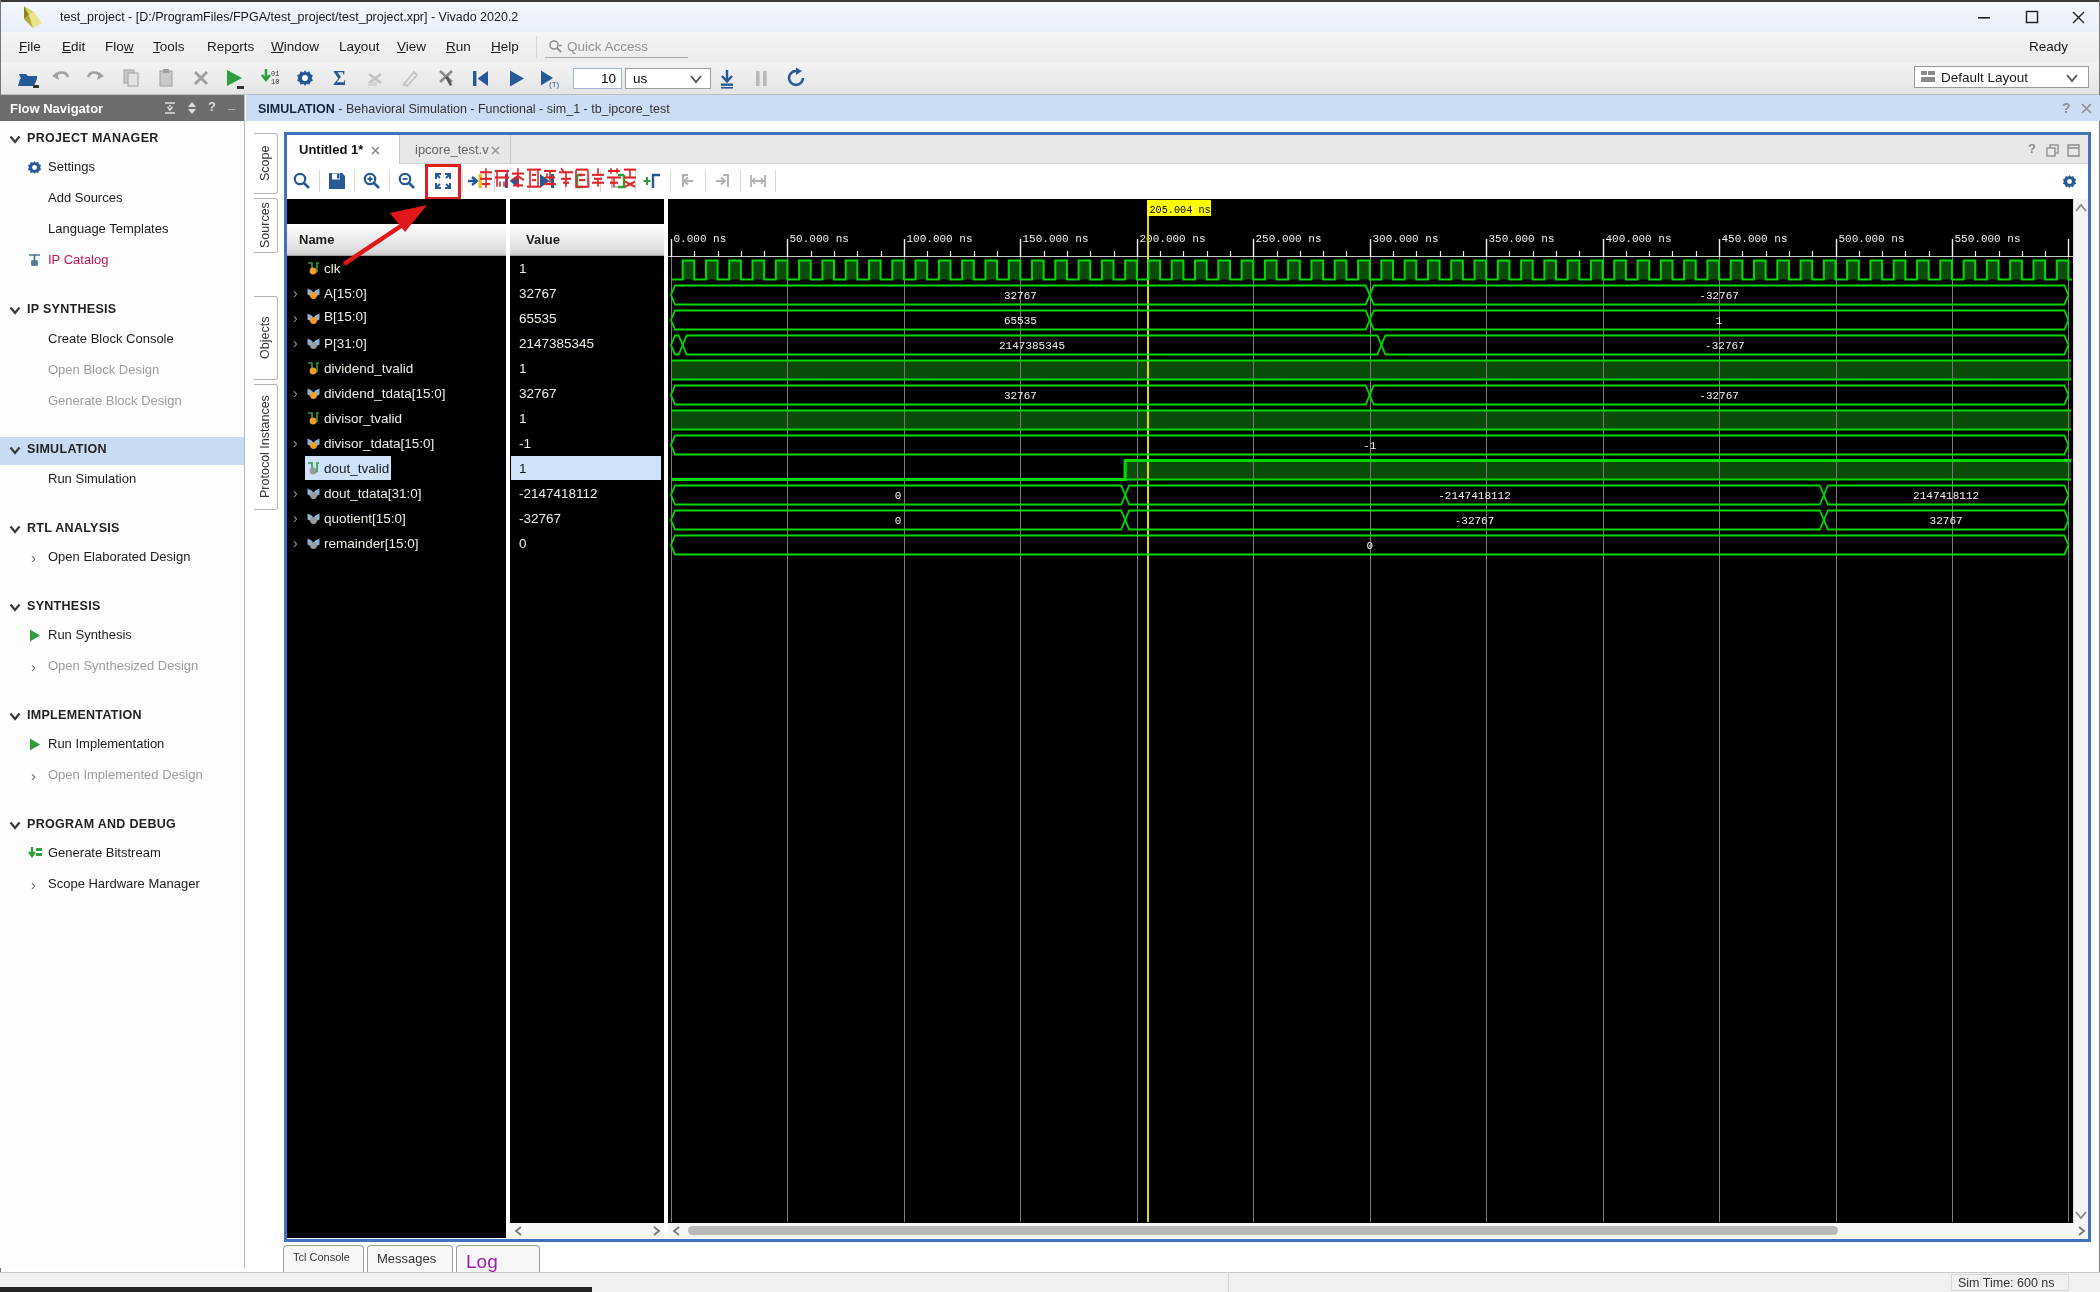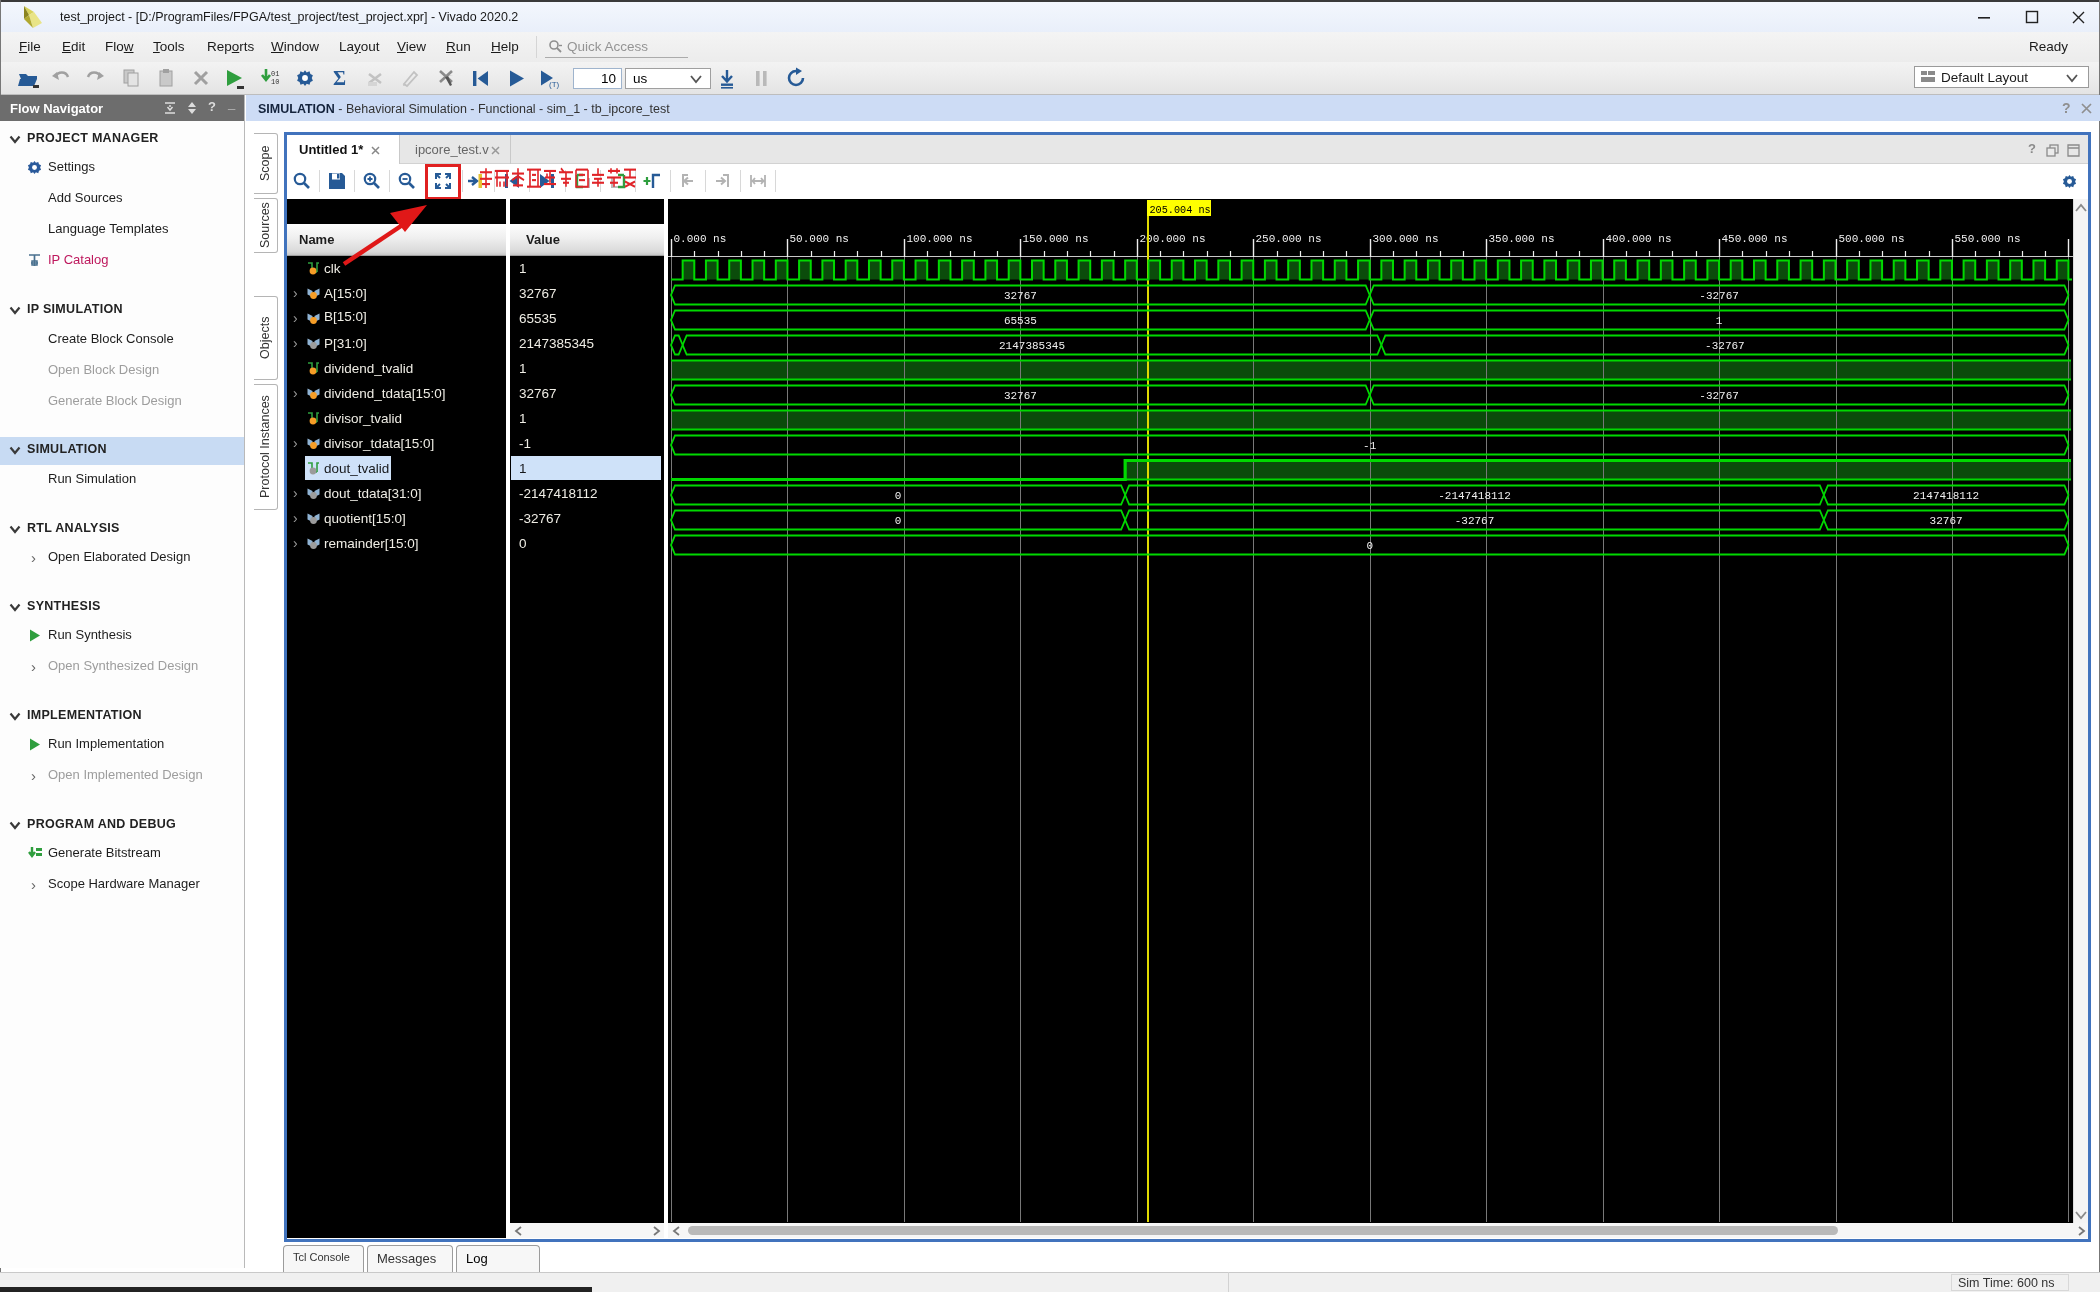--- a/index.html
+++ b/index.html
@@ -182,21 +182,21 @@
     <div class="abs navitem" style="left:48px;top:190px;color:#1d1d1d">Add Sources</div>
     <div class="abs navitem" style="left:48px;top:221px;color:#1d1d1d">Language Templates</div>
     <div class="abs" style="left:27px;top:253px"><svg width="15" height="15" viewBox="0 0 15 15">
         <path d="M2,2 h11 M7.5,2 v8 M4,10 h7 M7.5,10 v3" stroke="#49708f" stroke-width="1.7" fill="none"></path>
         <rect x="5" y="8" width="5" height="4" fill="none" stroke="#49708f" stroke-width="1.5"></rect>
       </svg></div>
     <div class="abs navitem" style="left:48px;top:252px;color:#be185d">IP Catalog</div>
     <svg class="abs" style="left:9px;top:306px" width="12" height="9" viewBox="0 0 12 9">
       <path d="M1.5,1.5 L6,7 L10.5,1.5" stroke="#3a3a3a" stroke-width="2.2" fill="none"></path>
     </svg>
-    <div class="abs navhdr" style="left:27px;top:302px">IP SIMULATION</div>
+    <div class="abs navhdr" style="left:27px;top:302px">IP SYNTHESIS</div>
     <div class="abs navitem" style="left:48px;top:331px;color:#1d1d1d">Create Block Console</div>
     <div class="abs navitem" style="left:48px;top:362px;color:#9d9d9d">Open Block Design</div>
     <div class="abs navitem" style="left:48px;top:393px;color:#9d9d9d">Generate Block Design</div>
     <div class="abs" style="left:0;top:437px;width:244px;height:28px;background:#c8dbf3"></div>
     <svg class="abs" style="left:9px;top:446px" width="12" height="9" viewBox="0 0 12 9">
       <path d="M1.5,1.5 L6,7 L10.5,1.5" stroke="#3a3a3a" stroke-width="2.2" fill="none"></path>
     </svg>
     <div class="abs navhdr" style="left:27px;top:442px">SIMULATION</div>
     <div class="abs navitem" style="left:48px;top:471px;color:#1d1d1d">Run Simulation</div>
     <svg class="abs" style="left:9px;top:525px" width="12" height="9" viewBox="0 0 12 9">
@@ -759,19 +759,19 @@
 <svg class="abs" style="left:2076px;top:1226px" width="10" height="10">
       <path d="M3,1 L8,5 L3,9" stroke="#777" stroke-width="1.8" fill="none"></path>
     </svg>
 <div class="abs" style="left:688px;top:1226px;width:1150px;height:9px;background:#b9b9b9;border-radius:5px"></div>
 
 <div class="abs" style="left:283px;top:1245px;width:81px;height:27px;background:#f7f7f7;border:1px solid #9c9c9c;border-bottom:none;border-radius:4px 4px 0 0"></div>
 <div class="abs" style="left:293px;top:1251px;font-size:11px;color:#333">Tcl Console</div>
 <div class="abs" style="left:367px;top:1245px;width:86px;height:27px;background:#f7f7f7;border:1px solid #9c9c9c;border-bottom:none;border-radius:4px 4px 0 0"></div>
 <div class="abs" style="left:377px;top:1251px;font-size:13px;color:#333">Messages</div>
 <div class="abs" style="left:456px;top:1245px;width:84px;height:27px;background:#f7f7f7;border:1px solid #9c9c9c;border-bottom:none;border-radius:4px 4px 0 0"></div>
-<div class="abs" style="left:466px;top:1251px;font-size:13px;color:#000000">Log</div>
+<div class="abs" style="left:466px;top:1251px;font-size:19px;color:#a21caf">Log</div>
 <div class="abs" style="left:0;top:1272px;width:2100px;height:20px;background:#f0f0f0;border-top:1px solid #c9c9c9"></div>
 <div class="abs" style="left:1228px;top:1272px;width:1px;height:20px;background:#d2d2d2"></div>
 <div class="abs" style="left:1951px;top:1274px;width:118px;height:17px;border:1px solid #d8d8d8"></div>
 <div class="abs" style="left:1958px;top:1276px;font-size:12.5px;color:#333">Sim Time: 600 ns</div>
 <div class="abs" style="left:0;top:1287px;width:592px;height:5px;background:#232323"></div>
 
 </div>
 </body></html>

